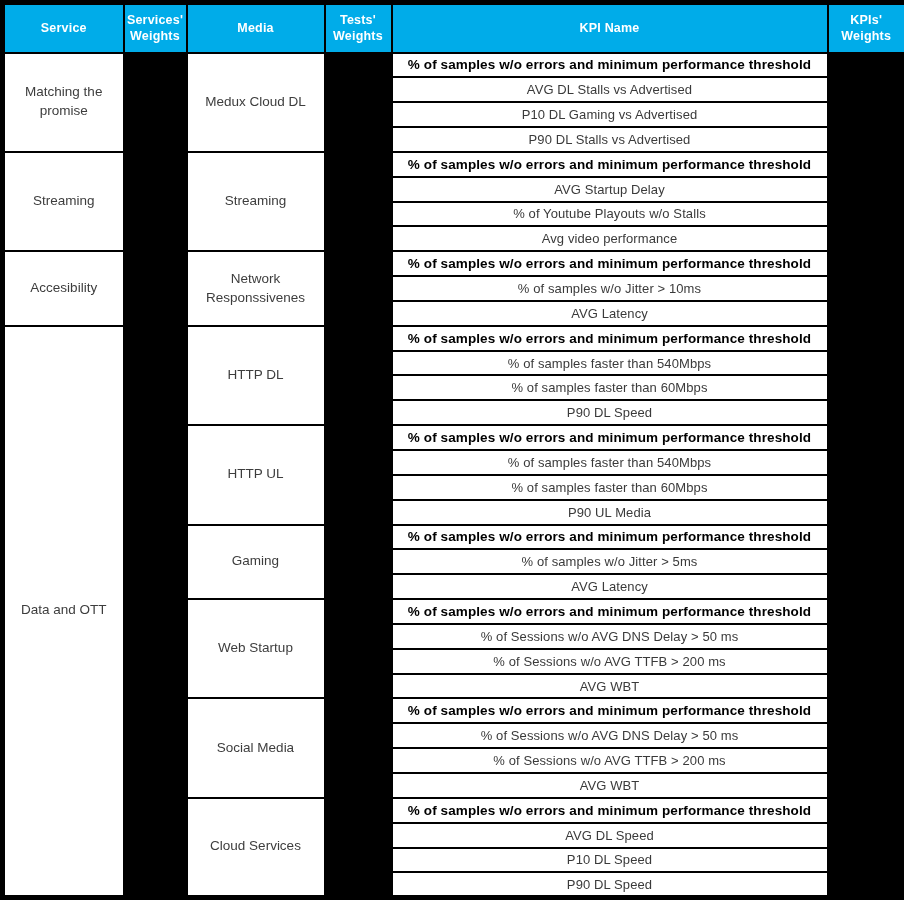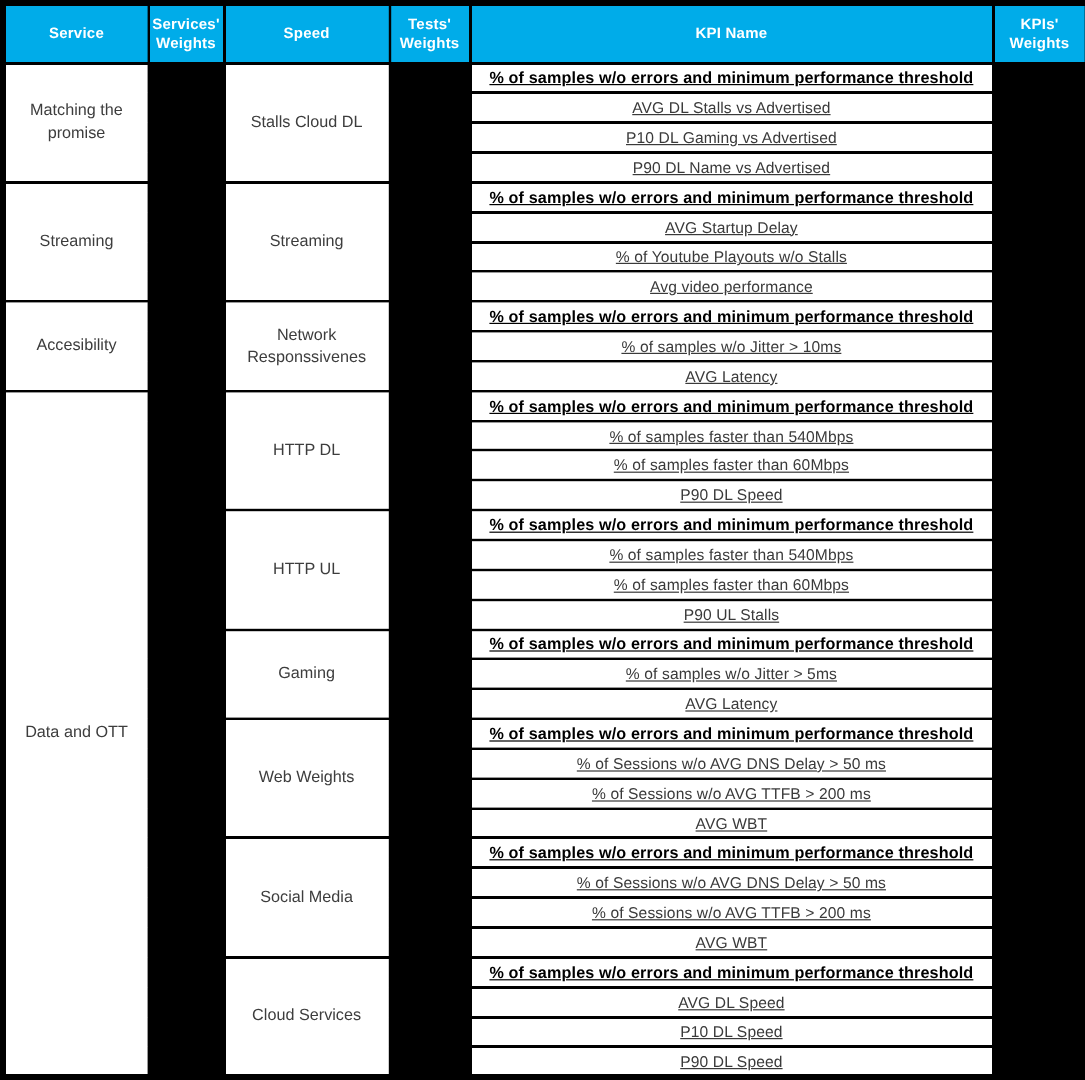--- a/index.html
+++ b/index.html
@@ -55,21 +55,20 @@
   }
   td.kpi {
     background: #ffffff;
     color: #3a3a3a;
     font-size: 13px;
     text-align: center;
     vertical-align: middle;
     padding: 1px 8px;
     white-space: nowrap;
     letter-spacing: 0.1px;
-    text-decoration: underline;
   }
   td.kpi.bold {
     font-weight: 700;
     color: #000000;
     font-size: 13.5px;
   }
   td.wt {
     background: #000000;
     border: 0 solid #000000;
     padding: 0;
@@ -87,44 +86,44 @@
     <col style="width:63px">
     <col style="width:138px">
     <col style="width:67px">
     <col style="width:436px">
     <col style="width:79px">
   </colgroup>
   <thead>
     <tr>
       <th class="hdr">Service</th>
       <th class="hdr">Services' Weights</th>
-      <th class="hdr">Speed</th>
+      <th class="hdr">Media</th>
       <th class="hdr">Tests' Weights</th>
       <th class="hdr">KPI Name</th>
       <th class="hdr">KPIs' Weights</th>
     </tr>
   </thead>
   <tbody>
 
     <tr class="kpi-row">
       <td class="svc" rowspan="4">Matching the promise</td>
       <td class="wt" rowspan="34"></td>
-      <td class="tst" rowspan="4">Stalls Cloud DL</td>
+      <td class="tst" rowspan="4">Medux Cloud DL</td>
       <td class="wt" rowspan="34"></td>
       <td class="kpi bold">% of samples w/o errors and minimum performance threshold</td>
       <td class="wt" rowspan="34"></td>
     </tr>
     <tr class="kpi-row">
           <td class="kpi">AVG DL Stalls vs Advertised</td>
         </tr>
     <tr class="kpi-row">
           <td class="kpi">P10 DL Gaming vs Advertised</td>
         </tr>
     <tr class="kpi-row">
-          <td class="kpi">P90 DL Name vs Advertised</td>
+          <td class="kpi">P90 DL Stalls vs Advertised</td>
         </tr>
 
     <tr class="kpi-row">
       <td class="svc gs" rowspan="4">Streaming</td>
       <td class="tst gs" rowspan="4">Streaming</td>
       <td class="kpi bold gs">% of samples w/o errors and minimum performance threshold</td>
     </tr>
     <tr class="kpi-row">
           <td class="kpi">AVG  Startup Delay</td>
         </tr>
@@ -166,36 +165,36 @@
       <td class="tst gs" rowspan="4">HTTP UL</td>
       <td class="kpi bold gs">% of samples w/o errors and minimum performance threshold</td>
     </tr>
     <tr class="kpi-row">
           <td class="kpi">% of samples faster than 540Mbps</td>
         </tr>
     <tr class="kpi-row">
           <td class="kpi">% of samples faster than 60Mbps</td>
         </tr>
     <tr class="kpi-row">
-          <td class="kpi">P90 UL Stalls</td>
+          <td class="kpi">P90 UL Media</td>
         </tr>
 
     <tr class="kpi-row">
       <td class="tst gs" rowspan="3">Gaming</td>
       <td class="kpi bold gs">% of samples w/o errors and minimum performance threshold</td>
     </tr>
     <tr class="kpi-row">
           <td class="kpi">% of samples w/o Jitter &gt; 5ms</td>
         </tr>
     <tr class="kpi-row">
           <td class="kpi">AVG Latency</td>
         </tr>
 
     <tr class="kpi-row">
-      <td class="tst gs" rowspan="4">Web Weights</td>
+      <td class="tst gs" rowspan="4">Web Startup</td>
       <td class="kpi bold gs">% of samples w/o errors and minimum performance threshold</td>
     </tr>
     <tr class="kpi-row">
           <td class="kpi">% of Sessions w/o AVG DNS Delay  &gt; 50 ms</td>
         </tr>
     <tr class="kpi-row">
           <td class="kpi">% of Sessions w/o AVG TTFB  &gt; 200 ms</td>
         </tr>
     <tr class="kpi-row">
           <td class="kpi">AVG WBT</td>

